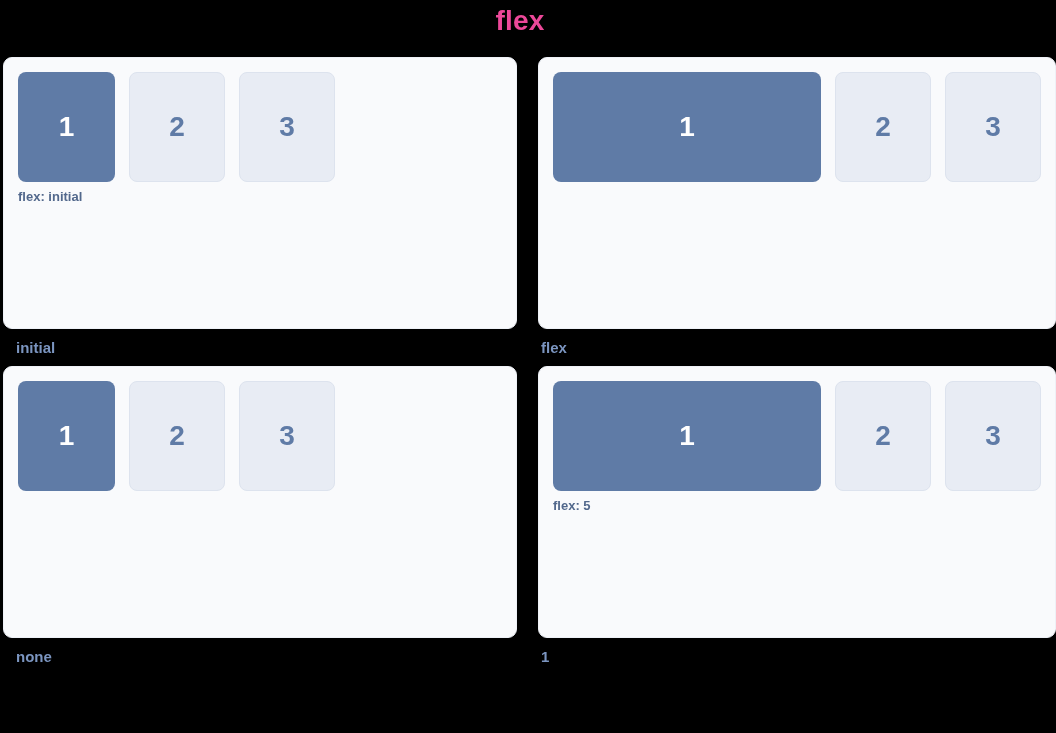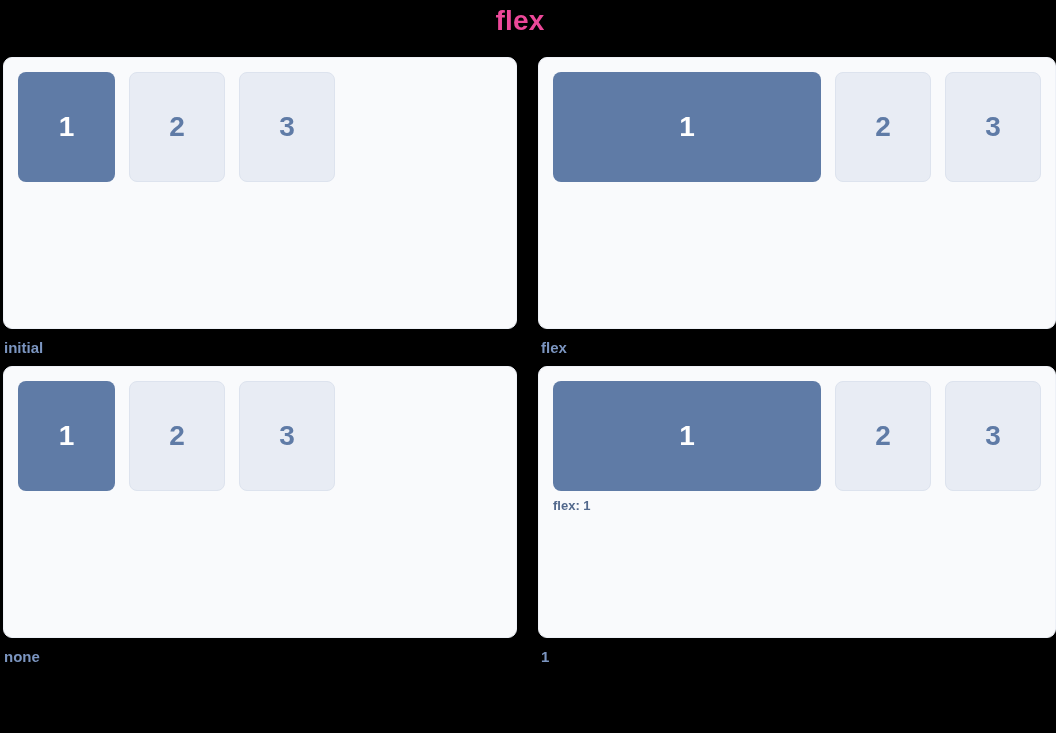--- a/index.html
+++ b/index.html
@@ -101,37 +101,38 @@
   }
 
   .caption {
     font-size: 15px;
     font-weight: bold;
     color: #7b95c0;
     line-height: 1;
     padding-top: 11px;
     padding-bottom: 11px;
   }
-  .cell.left .caption { padding-left: 4px; }
+  .cell.left .caption { padding-left: 16px; }
   .cell.right .caption { padding-left: 3px; }
 </style>
 </head>
 <body>
 
 <h1 id="page-title">flex</h1>
 
 <div class="grid">
 
   <div class="cell left">
     <div class="panel row1">
       <div class="demo">
         <div class="box filled f-initial">1</div>
         <div class="box hollow fixed">2</div>
         <div class="box hollow fixed">3</div>
       </div>
+      <div class="demo-label">flex: initial</div>
     </div>
     <div class="caption">initial</div>
   </div>
 
   <div class="cell right">
     <div class="panel row1">
       <div class="demo">
         <div class="box filled f-auto">1</div>
         <div class="box hollow fixed">2</div>
         <div class="box hollow fixed">3</div>
@@ -151,18 +152,18 @@
     <div class="caption">none</div>
   </div>
 
   <div class="cell right">
     <div class="panel row2">
       <div class="demo">
         <div class="box filled f-one">1</div>
         <div class="box hollow fixed">2</div>
         <div class="box hollow fixed">3</div>
       </div>
-      <div class="demo-label">flex: 1</div>
+      <div class="demo-label">flex: 5</div>
     </div>
     <div class="caption">1</div>
   </div>
 
 </div>
 
 </body></html>

